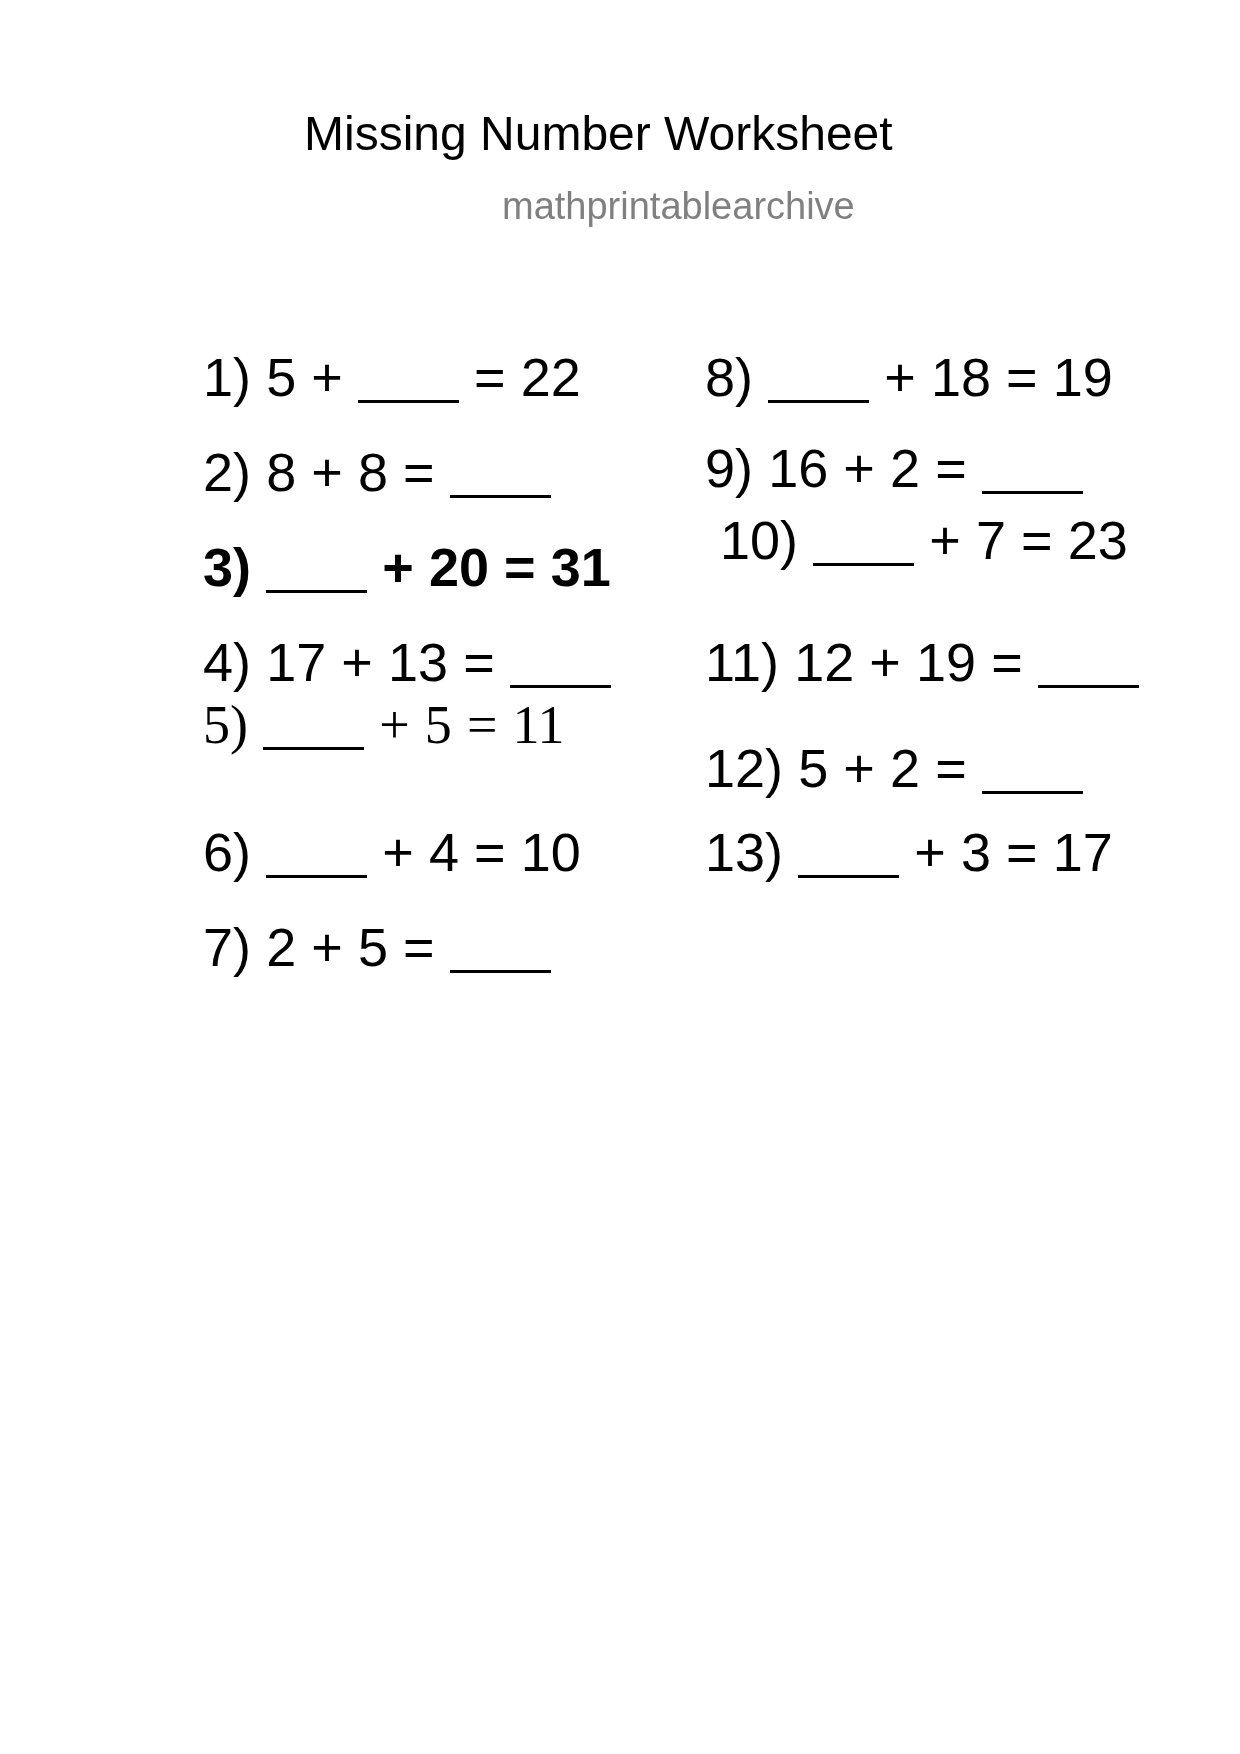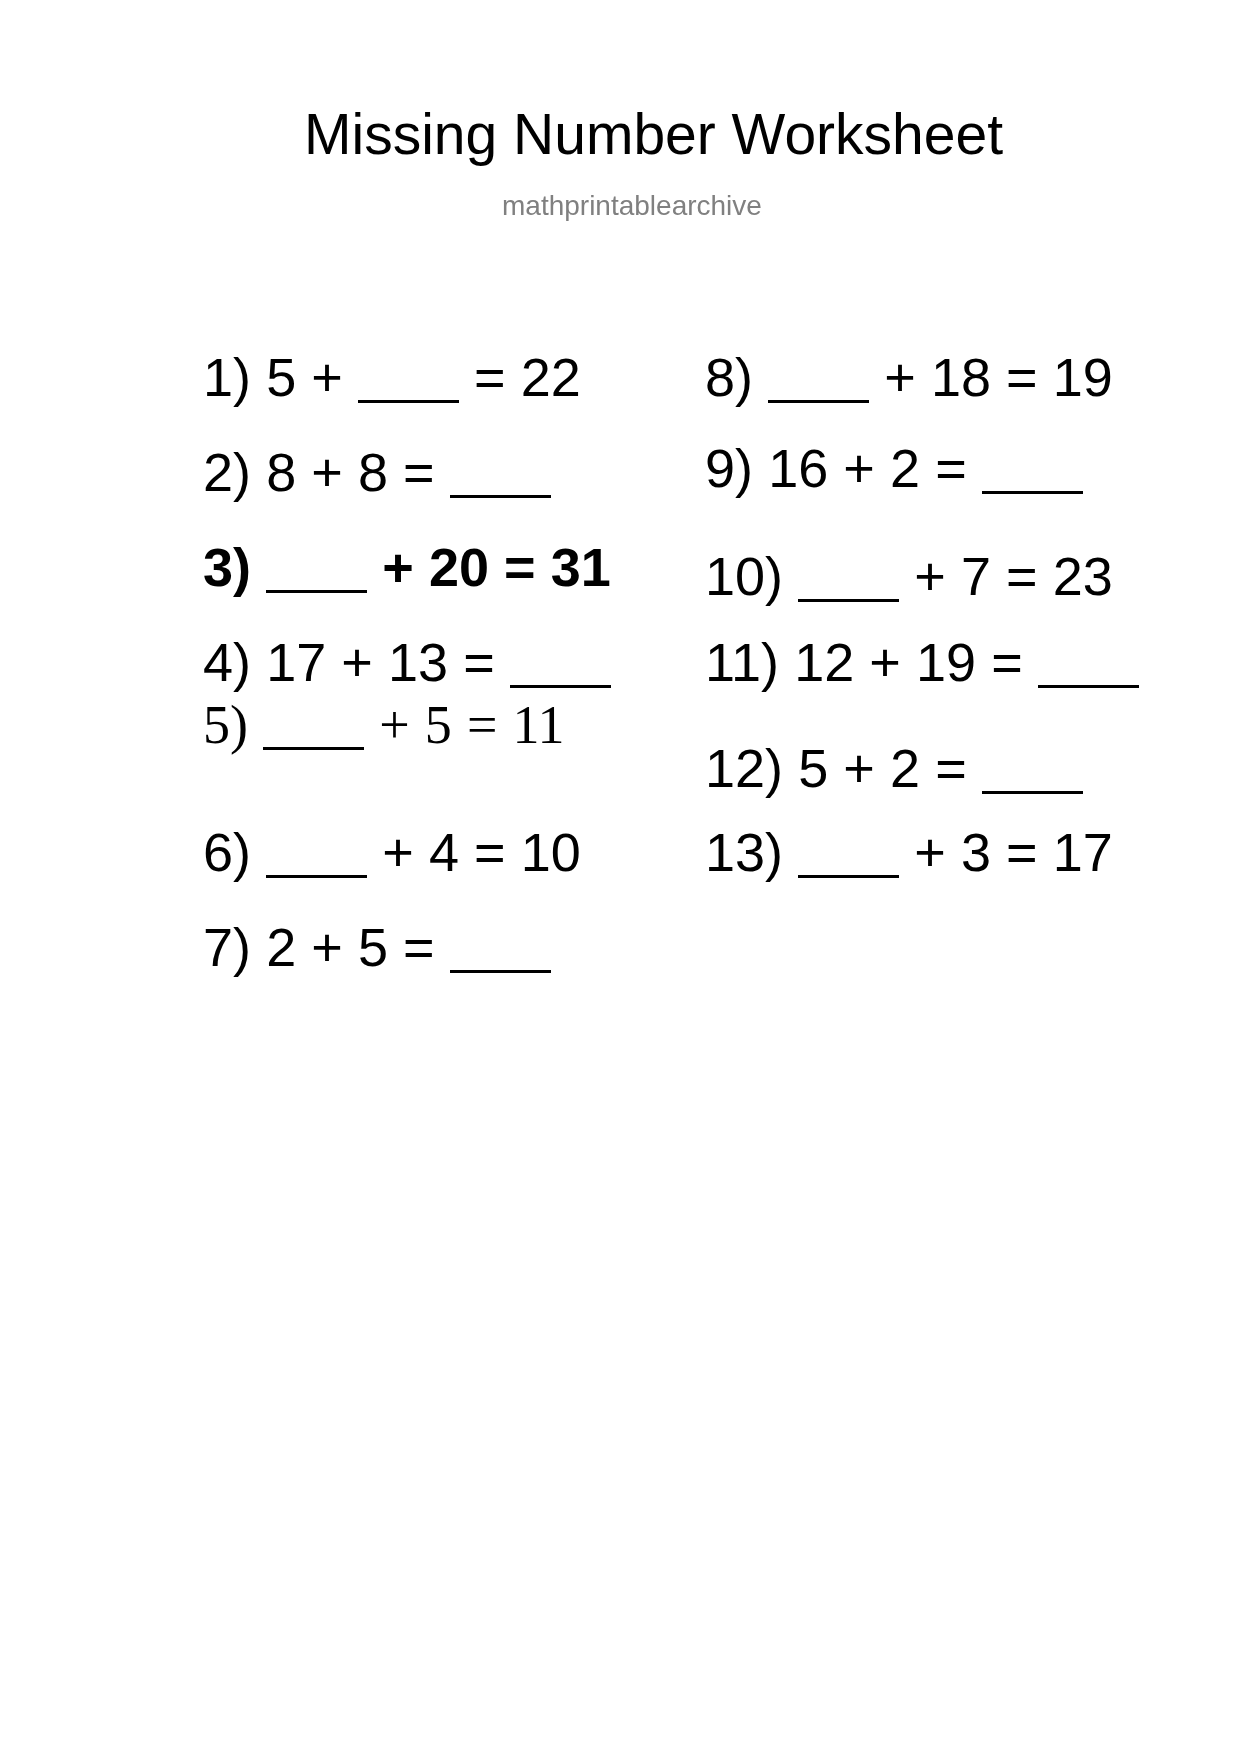--- a/index.html
+++ b/index.html
@@ -12,30 +12,30 @@
       height: 1754px;
       position: relative;
       overflow: hidden;
       font-family: "Liberation Sans", sans-serif;
       color: #000000;
     }
     .title {
       position: absolute;
       left: 304px;
       top: 101px;
-      font-size: 57px;
+      font-size: 48px;
       line-height: 66px;
       white-space: nowrap;
       letter-spacing: 0px;
     }
     .subtitle {
       position: absolute;
       left: 502px;
       top: 184px;
-      font-size: 28px;
+      font-size: 38px;
       line-height: 44px;
       color: #808080;
       white-space: nowrap;
     }
     .problem {
       position: absolute;
       font-size: 54px;
       line-height: 48px;
       white-space: nowrap;
     }
@@ -59,17 +59,17 @@
 <div id="problems">
     <div class="problem col-left" style="top: 353px;"><span>1)</span><span class="sp"></span><span>5</span><span class="sp"></span><span>+</span><span class="sp"></span><span class="blank"></span><span class="sp"></span><span>=</span><span class="sp"></span><span>22</span></div>
     <div class="problem col-left" style="top: 448px;"><span>2)</span><span class="sp"></span><span>8</span><span class="sp"></span><span>+</span><span class="sp"></span><span>8</span><span class="sp"></span><span>=</span><span class="sp"></span><span class="blank"></span></div>
     <div class="problem col-left" style="top: 543px; font-weight: bold;"><span>3)</span><span class="sp"></span><span class="blank"></span><span class="sp"></span><span>+</span><span class="sp"></span><span>20</span><span class="sp"></span><span>=</span><span class="sp"></span><span>31</span></div>
     <div class="problem col-left" style="top: 638px;"><span>4)</span><span class="sp"></span><span>17</span><span class="sp"></span><span>+</span><span class="sp"></span><span>13</span><span class="sp"></span><span>=</span><span class="sp"></span><span class="blank"></span></div>
     <div class="problem col-left" style="top: 701px; font-family: Liberation Serif, serif;"><span>5)</span><span class="sp"></span><span class="blank"></span><span class="sp"></span><span>+</span><span class="sp"></span><span>5</span><span class="sp"></span><span>=</span><span class="sp"></span><span>11</span></div>
     <div class="problem col-left" style="top: 828px;"><span>6)</span><span class="sp"></span><span class="blank"></span><span class="sp"></span><span>+</span><span class="sp"></span><span>4</span><span class="sp"></span><span>=</span><span class="sp"></span><span>10</span></div>
     <div class="problem col-left" style="top: 923px;"><span>7)</span><span class="sp"></span><span>2</span><span class="sp"></span><span>+</span><span class="sp"></span><span>5</span><span class="sp"></span><span>=</span><span class="sp"></span><span class="blank"></span></div>
     <div class="problem col-right" style="top: 353px;"><span>8)</span><span class="sp"></span><span class="blank"></span><span class="sp"></span><span>+</span><span class="sp"></span><span>18</span><span class="sp"></span><span>=</span><span class="sp"></span><span>19</span></div>
     <div class="problem col-right" style="top: 444px;"><span>9)</span><span class="sp"></span><span>16</span><span class="sp"></span><span>+</span><span class="sp"></span><span>2</span><span class="sp"></span><span>=</span><span class="sp"></span><span class="blank"></span></div>
-    <div class="problem col-right" style="top: 552px;"><span>10)</span><span class="sp"></span><span class="blank"></span><span class="sp"></span><span>+</span><span class="sp"></span><span>7</span><span class="sp"></span><span>=</span><span class="sp"></span><span>23</span></div>
+    <div class="problem col-right" style="top: 516px; margin-left: 15px;"><span>10)</span><span class="sp"></span><span class="blank"></span><span class="sp"></span><span>+</span><span class="sp"></span><span>7</span><span class="sp"></span><span>=</span><span class="sp"></span><span>23</span></div>
     <div class="problem col-right" style="top: 638px;"><span>11)</span><span class="sp"></span><span>12</span><span class="sp"></span><span>+</span><span class="sp"></span><span>19</span><span class="sp"></span><span>=</span><span class="sp"></span><span class="blank"></span></div>
     <div class="problem col-right" style="top: 733px; margin-top: 11px;"><span>12)</span><span class="sp"></span><span>5</span><span class="sp"></span><span>+</span><span class="sp"></span><span>2</span><span class="sp"></span><span>=</span><span class="sp"></span><span class="blank"></span></div>
     <div class="problem col-right" style="top: 828px;"><span>13)</span><span class="sp"></span><span class="blank"></span><span class="sp"></span><span>+</span><span class="sp"></span><span>3</span><span class="sp"></span><span>=</span><span class="sp"></span><span>17</span></div>
   </div>
 
 </body></html>

